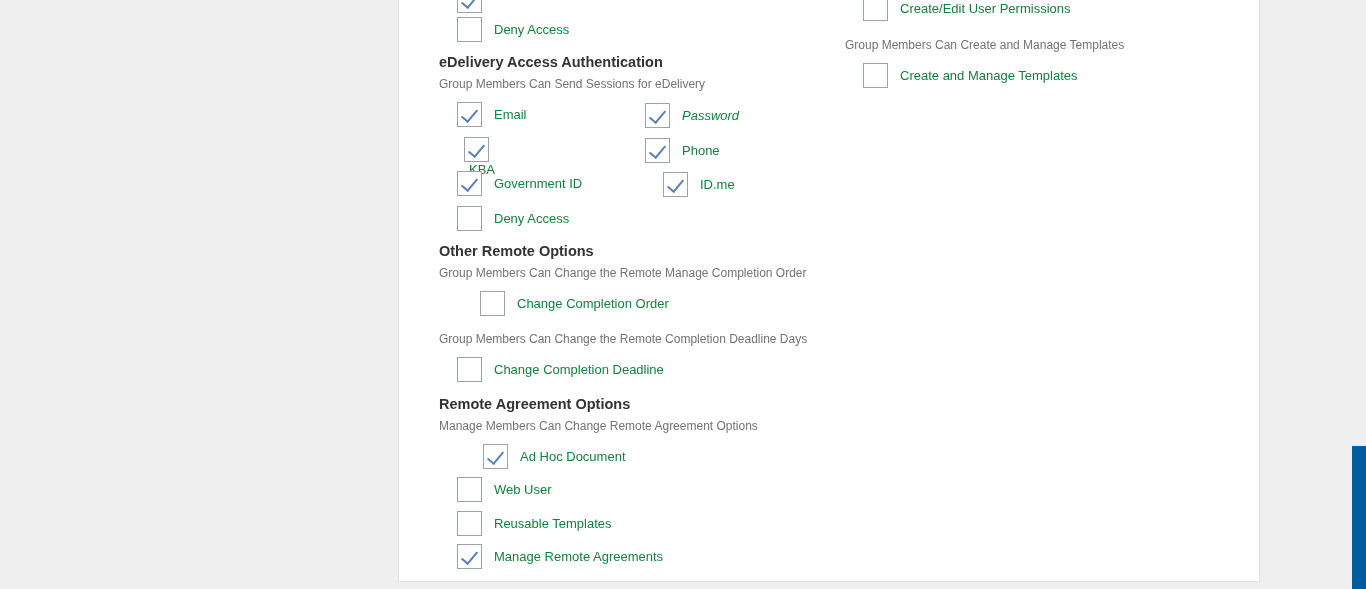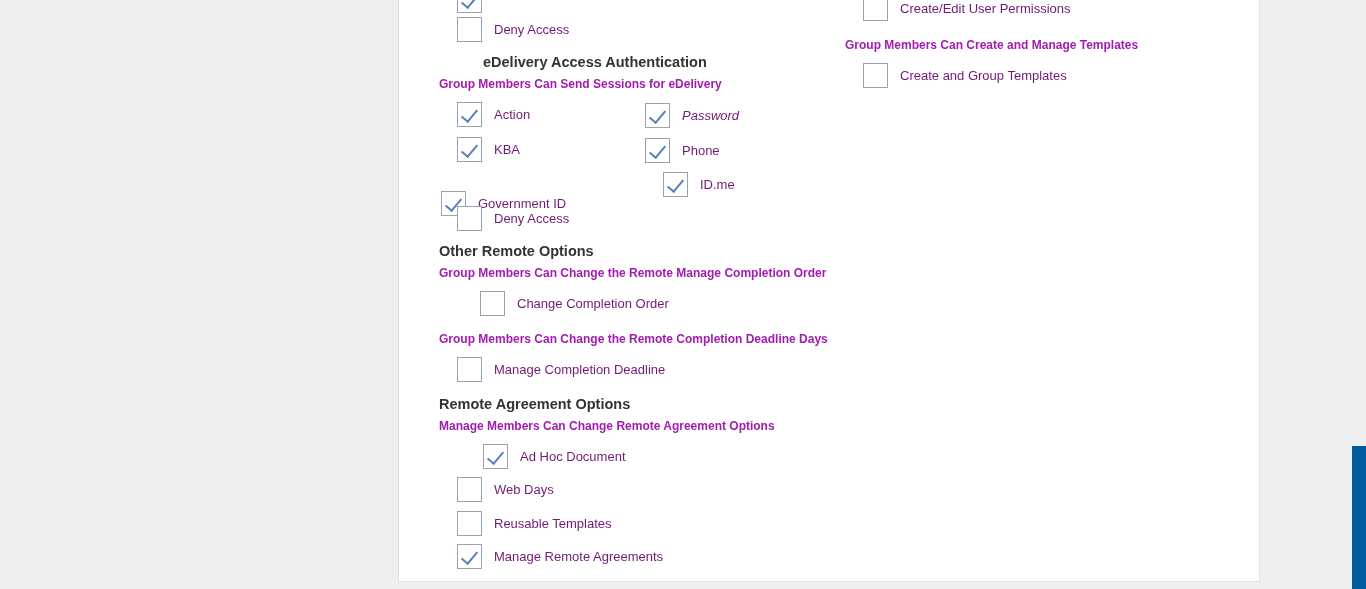--- a/index.html
+++ b/index.html
@@ -52,22 +52,22 @@
   }
 
   .section-title {
     font-size: 14.5px;
     font-weight: bold;
     color: #333333;
     margin: 0;
   }
   .sub-title {
     font-size: 12px;
-    font-weight: bold;
-    color: #a21caf;
+    font-weight: normal;
+    color: #737373;
     margin: 0;
     text-align: center;
   }
 
   .cb-row {
     position: absolute;
     display: flex;
     align-items: center;
   }
   .cbox {
@@ -86,21 +86,21 @@
     top: 3px;
     width: 7px;
     height: 14px;
     border-right: 2px solid #5a7fb5;
     border-bottom: 2px solid #5a7fb5;
     transform: rotate(40deg);
   }
   .cb-label {
     margin-left: 12px;
     font-size: 13px;
-    color: #701a75;
+    color: #15803d;
     white-space: nowrap;
     text-align: center;
   }
 </style>
 </head>
 <body>
 
 <div id="page">
 
   <div id="card">
@@ -109,42 +109,42 @@
 
       <div class="cb-row" style="left:18px; top:-12px;">
         <span class="cbox checked"></span>
       </div>
 
       <div class="cb-row" style="left:18px; top:17px;">
         <span class="cbox"></span>
         <span class="cb-label">Deny Access</span>
       </div>
 
-      <h3 class="section-title" style="position:absolute; left:0; top:54px;margin-left:44px;">eDelivery Access Authentication</h3>
+      <h3 class="section-title" style="position:absolute; left:0; top:54px;">eDelivery Access Authentication</h3>
       <h4 class="sub-title" style="position:absolute; left:0; top:77px;">Group Members Can Send Sessions for eDelivery</h4>
 
       <div class="cb-row" style="left:18px; top:102px;">
         <span class="cbox checked"></span>
-        <span class="cb-label">Action</span>
+        <span class="cb-label">Email</span>
       </div>
       <div class="cb-row" style="left:206px; top:103px;font-style:italic;">
         <span class="cbox checked"></span>
         <span class="cb-label">Password</span>
       </div>
 
-      <div class="cb-row" style="left:18px; top:137px;">
+      <div class="cb-row" style="left:18px; top:137px;flex-direction:column;">
         <span class="cbox checked"></span>
         <span class="cb-label">KBA</span>
       </div>
       <div class="cb-row" style="left:206px; top:138px;">
         <span class="cbox checked"></span>
         <span class="cb-label">Phone</span>
       </div>
 
-      <div class="cb-row" style="left:2px; top:171px;margin-top:20px;">
+      <div class="cb-row" style="left:18px; top:171px;">
         <span class="cbox checked"></span>
         <span class="cb-label">Government ID</span>
       </div>
       <div class="cb-row" style="left:224px; top:172px;">
         <span class="cbox checked"></span>
         <span class="cb-label">ID.me</span>
       </div>
 
       <div class="cb-row" style="left:18px; top:206px;">
         <span class="cbox"></span>
@@ -156,33 +156,33 @@
 
       <div class="cb-row" style="left:18px; top:291px;padding-left:23px;">
         <span class="cbox"></span>
         <span class="cb-label">Change Completion Order</span>
       </div>
 
       <h4 class="sub-title" style="position:absolute; left:0; top:332px;">Group Members Can Change the Remote Completion Deadline Days</h4>
 
       <div class="cb-row" style="left:18px; top:357px;">
         <span class="cbox"></span>
-        <span class="cb-label">Manage Completion Deadline</span>
+        <span class="cb-label">Change Completion Deadline</span>
       </div>
 
       <h3 class="section-title" style="position:absolute; left:0; top:396px;">Remote Agreement Options</h3>
       <h4 class="sub-title" style="position:absolute; left:0; top:419px;">Manage Members Can Change Remote Agreement Options</h4>
 
       <div class="cb-row" style="left:18px; top:444px;padding-left:26px;">
         <span class="cbox checked"></span>
         <span class="cb-label">Ad Hoc Document</span>
       </div>
       <div class="cb-row" style="left:18px; top:477px;">
         <span class="cbox"></span>
-        <span class="cb-label">Web Days</span>
+        <span class="cb-label">Web User</span>
       </div>
       <div class="cb-row" style="left:18px; top:511px;">
         <span class="cbox"></span>
         <span class="cb-label">Reusable Templates</span>
       </div>
       <div class="cb-row" style="left:18px; top:544px;">
         <span class="cbox checked"></span>
         <span class="cb-label">Manage Remote Agreements</span>
       </div>
     </div>
@@ -191,21 +191,21 @@
 
       <div class="cb-row" style="left:18px; top:-4px;">
         <span class="cbox"></span>
         <span class="cb-label">Create/Edit User Permissions</span>
       </div>
 
       <h4 class="sub-title" style="position:absolute; left:0; top:38px;">Group Members Can Create and Manage Templates</h4>
 
       <div class="cb-row" style="left:18px; top:63px;">
         <span class="cbox"></span>
-        <span class="cb-label">Create and Group Templates</span>
+        <span class="cb-label">Create and Manage Templates</span>
       </div>
     </div>
 
   </div>
 
   <div id="right-scrollbar"></div>
 
 </div>
 
 </body></html>

